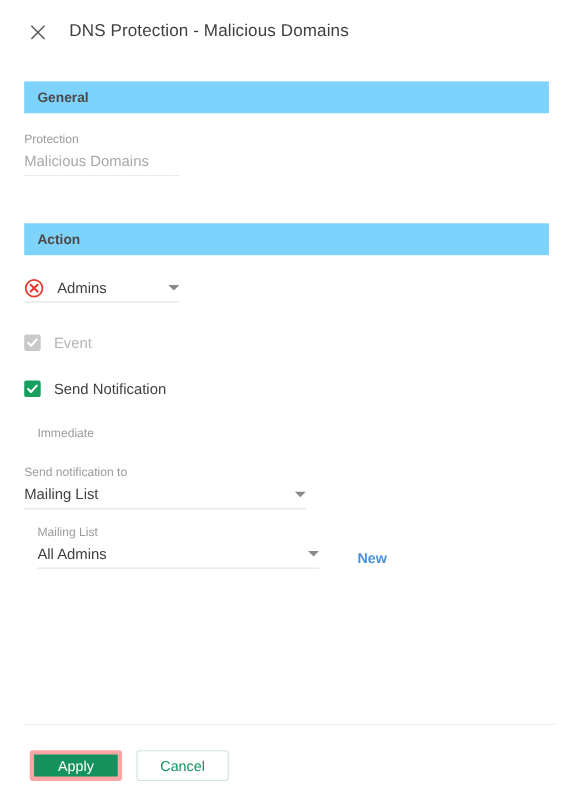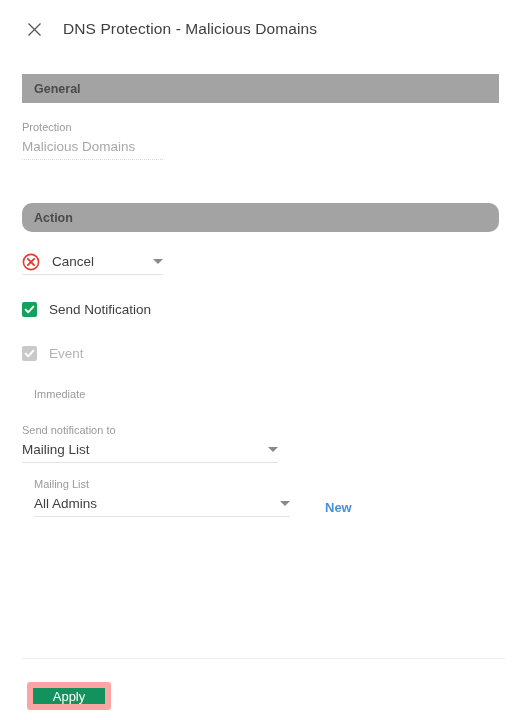--- a/index.html
+++ b/index.html
@@ -41,21 +41,21 @@
     letter-spacing: 0.1px;
     white-space: nowrap;
   }
 
   
   .content {
     padding: 0 22px;
   }
 
   .section-bar {
-    background: #a3a3a3;
+    background: #7dd3fc;
     height: 29px;
     display: flex;
     align-items: center;
     padding-left: 12px;
     box-sizing: border-box;
     font-size: 12.5px;
     color: #4a4a4a;
     font-weight: bold;
   }
 
@@ -165,21 +165,21 @@
     display: flex;
     align-items: center;
     justify-content: center;
     box-sizing: border-box;
     cursor: pointer;
     padding: 0 14px;
   }
   .btn-primary {
     background: #13925e;
     color: #ffffff;
-    border: 6px solid #fca5a5;
+    border: 4px solid #fca5a5;
   }
   .btn-secondary {
     background: #ffffff;
     color: #13925e;
     border: 1px solid #cfe3d9;
   }
 
   .link {
     color: #4a90d9;
     font-size: 13px;
@@ -208,61 +208,61 @@
 
   <div class="section-body">
     <div class="field" style="margin-top:17px; width:141px;">
       <div class="field-label">Protection</div>
       <div class="field-value-row disabled">
         <div class="field-value muted">Malicious Domains</div>
       </div>
     </div>
   </div>
 
-  <div class="section-bar" style="margin-top:43px;border-radius:10px;">
+  <div class="section-bar" style="margin-top:43px;">
     <span>Action</span>
   </div>
 
   <div class="section-body">
     <div class="field" style="margin-top:17px; width:141px;">
       <div class="field-value-row action-row">
         <span class="deny-icon">
           <svg width="18" height="18" viewBox="0 0 18 18" aria-hidden="true">
             <circle cx="9" cy="9" r="7.6" fill="none" stroke="#e8392f" stroke-width="1.6"></circle>
             <line x1="5.9" y1="5.9" x2="12.1" y2="12.1" stroke="#e8392f" stroke-width="1.9" stroke-linecap="round"></line>
             <line x1="12.1" y1="5.9" x2="5.9" y2="12.1" stroke="#e8392f" stroke-width="1.9" stroke-linecap="round"></line>
           </svg>
         </span>
-        <div class="field-value" style="margin-left:12px;">Cancel</div>
+        <div class="field-value" style="margin-left:12px;">Admins</div>
         <span class="caret"></span>
       </div>
     </div>
   </div>
 
 
   <div class="section-body">
+
+    <div class="check-row" style="margin-top:29px;">
+      <span class="cbox off-ro">
+        <svg width="11" height="11" viewBox="0 0 11 11" aria-hidden="true">
+          <polyline points="1.6,5.6 4.2,8.3 9.4,2.6" fill="none" stroke="#ffffff" stroke-width="1.9" stroke-linecap="round" stroke-linejoin="round"></polyline>
+        </svg>
+      </span>
+      <span class="check-label muted">Event</span>
+    </div>
 
     <div class="check-row" style="margin-top:27px;">
       <span class="cbox on">
         <svg width="11" height="11" viewBox="0 0 11 11" aria-hidden="true">
           <polyline points="1.6,5.6 4.2,8.3 9.4,2.6" fill="none" stroke="#ffffff" stroke-width="1.9" stroke-linecap="round" stroke-linejoin="round"></polyline>
         </svg>
       </span>
       <span class="check-label">Send Notification</span>
     </div>
 
-    <div class="check-row" style="margin-top:29px;">
-      <span class="cbox off-ro">
-        <svg width="11" height="11" viewBox="0 0 11 11" aria-hidden="true">
-          <polyline points="1.6,5.6 4.2,8.3 9.4,2.6" fill="none" stroke="#ffffff" stroke-width="1.9" stroke-linecap="round" stroke-linejoin="round"></polyline>
-        </svg>
-      </span>
-      <span class="check-label muted">Event</span>
-    </div>
-
     <div class="field" style="margin-top:26px; margin-left:12px; width:134px;">
       <div class="field-label">Immediate</div>
     </div>
 
     <div class="field" style="margin-top:22px; width:256px;">
       <div class="field-label">Send notification to</div>
       <div class="field-value-row">
         <div class="field-value">Mailing List</div>
         <span class="caret"></span>
       </div>
@@ -279,13 +279,14 @@
       <div class="link" style="margin-left:35px; margin-bottom:2px;text-align:right;">New</div>
     </div>
 
   </div>
 </div>
 
 <div class="footer-divider"></div>
 
 <div class="footer">
   <div class="btn btn-primary">Apply</div>
+  <div class="btn btn-secondary">Cancel</div>
 </div>
 
 </body></html>

